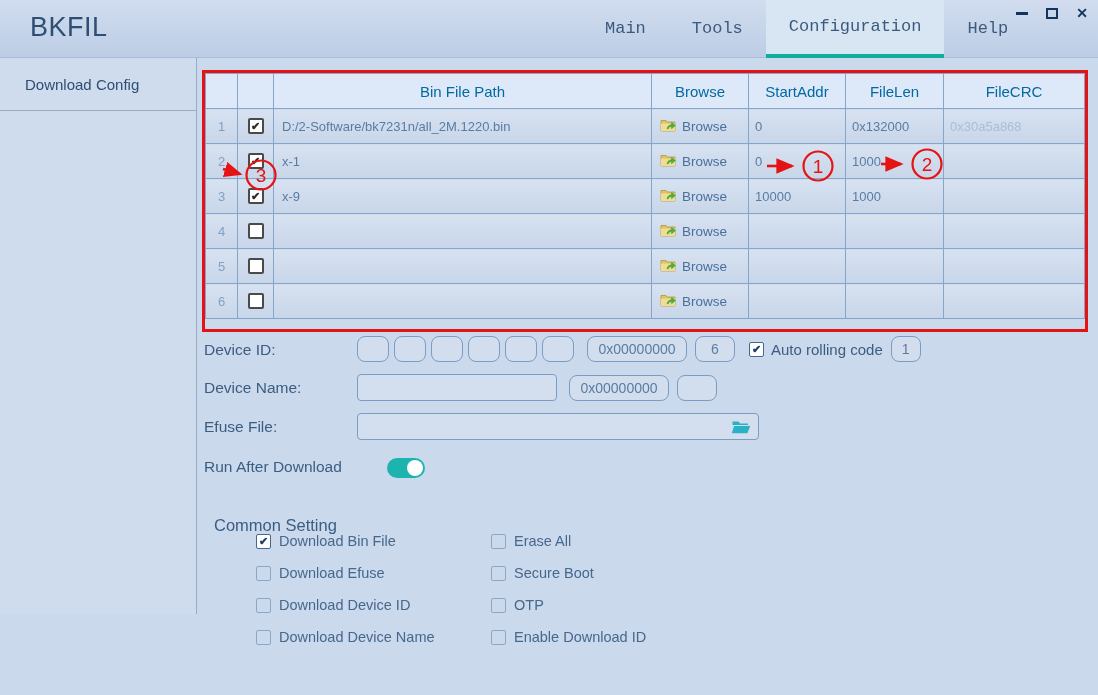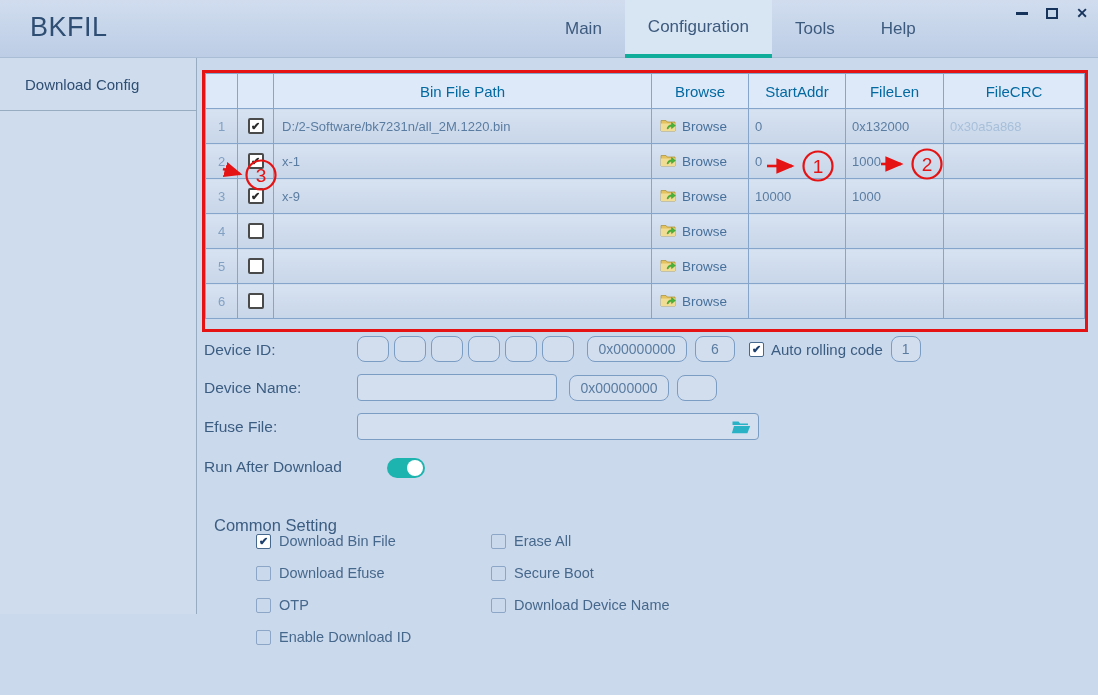--- a/index.html
+++ b/index.html
@@ -5,21 +5,21 @@
   * { margin:0; padding:0; box-sizing:border-box; }
   body { font-family:"Liberation Sans", sans-serif; background:#9fb3cc; }
   .window { width:1098px; height:695px; overflow:hidden; position:relative;
             background:#cbd9ec; }
 
   
   .titlebar { height:58px; background:linear-gradient(180deg,#d1ddef 0%,#bccde5 100%);
               border-bottom:1px solid #a9bdd5; position:relative;text-align:center; }
   .app-title { position:absolute; left:30px; top:12px; font-size:27px; color:#2f4e73;
                letter-spacing:0.5px; }
-  .tabs { position:absolute; left:542px; top:0; height:70px; display:flex; }
+  .tabs { position:absolute; left:582px; top:0; height:70px; display:flex;font-family:Liberation Mono, monospace; }
   .tab { height:58px; line-height:58px; padding:0 23px; font-size:17px; color:#3c5a7d; }
   .tab.active { background:#d8e5f3; border-bottom:4px solid #10ae9a; line-height:54px; }
   .win-controls { position:absolute; top:4px; right:10px; display:flex; gap:18px;
                   align-items:center; height:18px; }
   .wc-min { width:12px; height:3px; background:#16335c; }
   .wc-max { width:12px; height:11px; border:2px solid #16335c; background:#c6d6ea; }
   .wc-close { color:#16335c; font-size:14px; font-weight:bold; line-height:14px; }
 
   
   .main { display:flex; height:556px; }
@@ -82,22 +82,22 @@
 </style>
 </head>
 <body>
 
 <div class="window">
 
   <div class="titlebar">
     <div class="app-title">BKFIL</div>
     <div class="tabs">
       <div class="tab">Main</div>
+      <div class="tab">Tools</div>
       <div class="tab active">Configuration</div>
-      <div class="tab">Tools</div>
       <div class="tab">Help</div>
     </div>
     <div class="win-controls">
       <div class="wc-min"></div>
       <div class="wc-max"></div>
       <div class="wc-close">✕</div>
     </div>
   </div>
 
   <div class="main">
@@ -326,20 +326,24 @@
           <div class="opt">
             <div class="fcb"></div>
             <span>Download Efuse</span>
           </div>
           <div class="opt">
             <div class="fcb"></div>
             <span>Secure Boot</span>
           </div>
           <div class="opt">
             <div class="fcb"></div>
+            <span>Download Device ID</span>
+          </div>
+          <div class="opt">
+            <div class="fcb"></div>
             <span>OTP</span>
           </div>
           <div class="opt">
             <div class="fcb"></div>
             <span>Download Device Name</span>
           </div>
           <div class="opt">
             <div class="fcb"></div>
             <span>Enable Download ID</span>
           </div>

